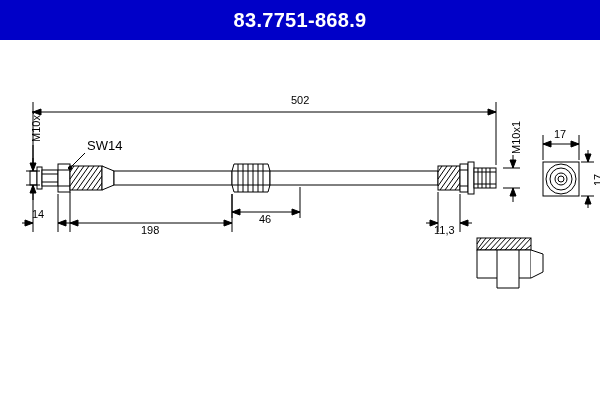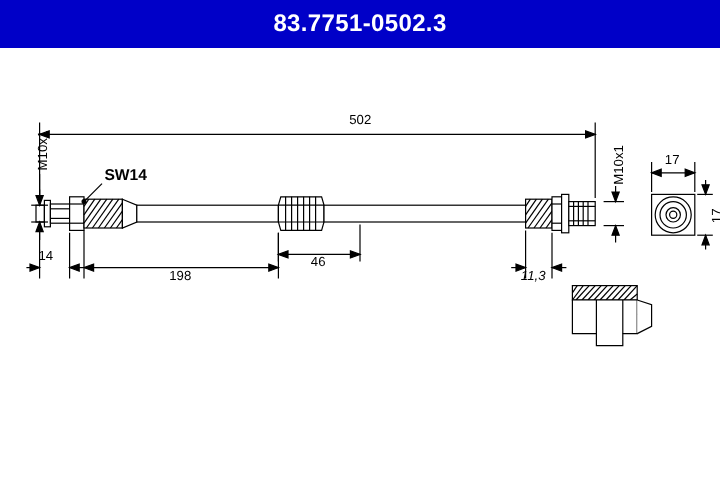--- a/index.html
+++ b/index.html
@@ -39,35 +39,35 @@
     height: 400px;
   }
   .lbl {
     position: absolute;
     font-size: 11px;
     color: #000000;
     white-space: nowrap;
     font-family: "Liberation Sans", sans-serif;
   }
   .lbl.bold {
-    font-weight: bold;
+    font-weight: normal;
     font-size: 13px;
   }
   .vert {
     transform-origin: 0 0;
     transform: rotate(-90deg);
   }
 </style>
 </head>
 <body>
 
 <div id="page">
 
   <div id="header">
-    <span>83.7751-0502.3</span>
+    <span>83.7751-868.9</span>
   </div>
 
   <div id="drawing">
     <svg width="600" height="360" viewBox="0 0 600 360">
       <g stroke="#000000" fill="none" stroke-width="1">
 
         <g>
 
           <rect x="30" y="131" width="7" height="14" fill="#ffffff" stroke="#000000"></rect>
 
@@ -265,20 +265,20 @@
     <div class="lbl bold" style="left:87px; top:98px;">SW14</div>
 
     <div class="lbl vert" style="left:510px; top:114px;">M10x1</div>
 
     <div class="lbl" style="left:32px; top:168px;">14</div>
 
     <div class="lbl" style="left:141px; top:184px;">198</div>
 
     <div class="lbl" style="left:259px; top:173px;">46</div>
 
-    <div class="lbl" style="left:434px; top:184px;font-style:italic;">11,3</div>
+    <div class="lbl" style="left:434px; top:184px;">11,3</div>
 
     <div class="lbl" style="left:554px; top:88px;">17</div>
 
     <div class="lbl vert" style="left:592px; top:146px;">17</div>
   </div>
 
 </div>
 
 </body></html>

